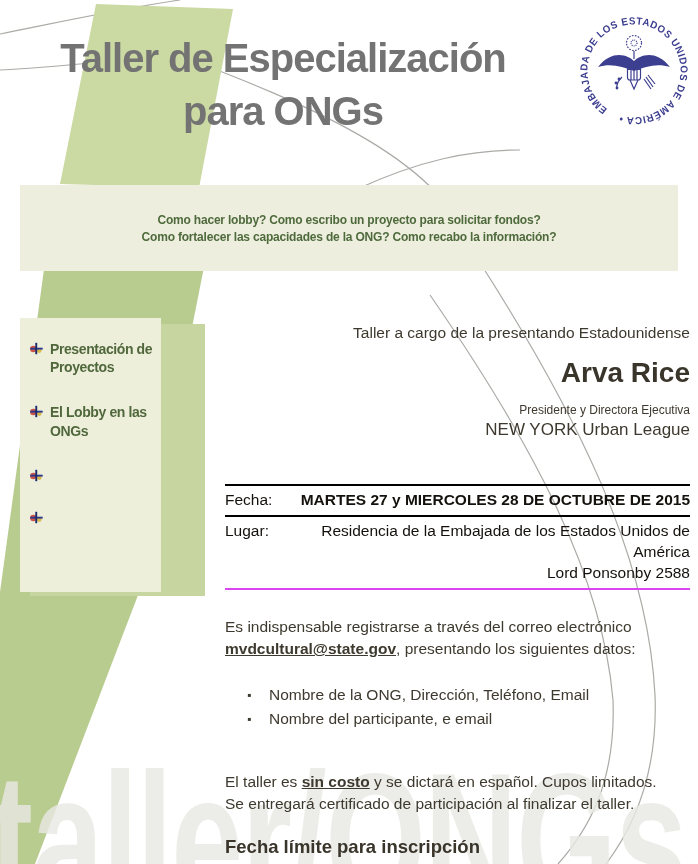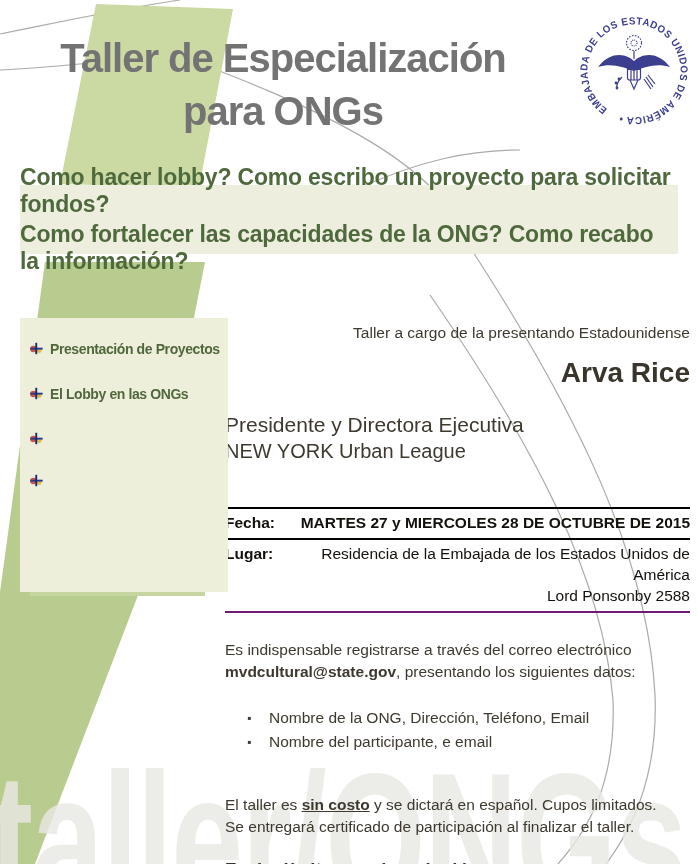--- a/index.html
+++ b/index.html
@@ -20,52 +20,52 @@
   
   .title{
     position:absolute; left:0; top:32px; width:566px; z-index:2;
     text-align:center; color:#737373; font-weight:bold;
     font-size:40px; line-height:1.33; letter-spacing:-1px;
   }
   
   .seal{position:absolute; left:576px; top:13px; z-index:2;}
   
   .banner{
-    position:absolute; left:20px; top:185px; width:658px; height:69px; z-index:2;
-    background:#edeedd; color:#4e6a3c; font-weight:bold; font-size:23px;
+    position:absolute; left:20px; top:185px; width:658px; height:86px; z-index:2;
+    background:#edeedd; color:#4e6a3c; font-weight:bold; font-size:12px;
     display:flex; flex-direction:column; align-items:center; justify-content:center;
     gap:3px; letter-spacing:-0.2px;
   }
   
   .sidebar-shadow{position:absolute; left:30px; top:324px; width:175px; height:272px;
     background:#c7d6a0; z-index:2;}
   .sidebar{
-    position:absolute; left:20px; top:318px; width:208px; height:274px; z-index:3;
+    position:absolute; left:20px; top:318px; width:141px; height:274px; z-index:3;
     background:#edefdb; box-sizing:border-box; padding:22px 8px 10px 10px;
     display:flex; flex-direction:column; gap:27px;
     color:#50673b; font-weight:bold; font-size:14px; line-height:1.3;
     letter-spacing:-0.4px;
   }
   .sb-item{display:flex; gap:7px; align-items:flex-start;}
   .sb-item svg{flex:0 0 auto; margin-top:2px;}
   
   .content{position:absolute; left:225px; top:318px; width:465px; z-index:2;}
   .speaker-intro{ text-align:right; font-size:15.5px; margin-top:6px; color:#3e392e;}
   .speaker-name{ text-align:right; font-size:28px; font-weight:bold; margin-top:15px; color:#3a352b;}
-  .speaker-title{text-align:left; font-size:21px; margin-top:24px;}
-  .speaker-org{ text-align:left; font-size:20px; margin-top:3px;}
+  .speaker-title{text-align:right; font-size:12px; margin-top:14px;}
+  .speaker-org{ text-align:right; font-size:17px; margin-top:3px;}
   .details{margin-top:44px; width:100%; border-collapse:collapse; color:#14110d;}
   .details tr{border-top:2px solid #000;}
-  .details tr:last-child{border-bottom:2px solid #701a75;}
+  .details tr:last-child{border-bottom:2px solid #d946ef;}
   .details td{padding:4px 0 4px 0; font-size:15.5px; vertical-align:top; line-height:1.35;}
-  .details td.lbl{width:72px; font-weight:bold;margin-top:44px;}
+  .details td.lbl{width:72px; font-weight:normal;margin-top:44px;}
   .details td.val{font-weight:normal;text-align:right;}
   .details tr.strong td.val{font-weight:bold;}
   .registration{margin-top:26px; font-size:15.5px; line-height:1.45; color:#3e392e;}
-  .registration a{color:#3e392e; font-weight:bold;}
+  .registration a{color:#3e392e; text-decoration:underline; font-weight:bold;}
   .reg-bullets{margin:22px 0 0 0; padding-left:44px; list-style:none; font-size:15.5px; line-height:1.55;}
   .reg-bullets li::before{content:"▪"; display:inline-block; width:22px; margin-left:-22px; font-size:12px; vertical-align:1px;}
   .notes{margin-top:40px; font-size:15.5px; line-height:1.45;}
   .notes .u{font-weight:bold; text-decoration:underline;}
   .deadline{margin-top:18px; font-size:18.5px; font-weight:bold; color:#3a352b; line-height:1.4;}
 </style>
 </head>
 <body>
 
 <div class="page">

